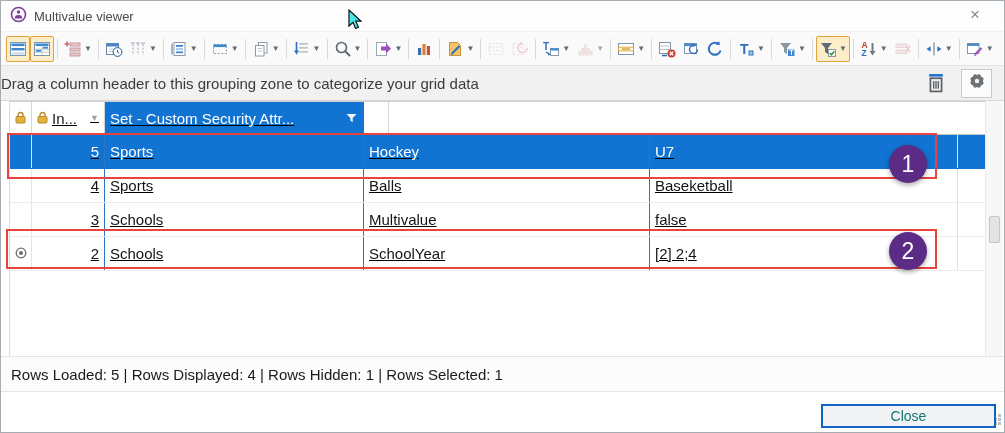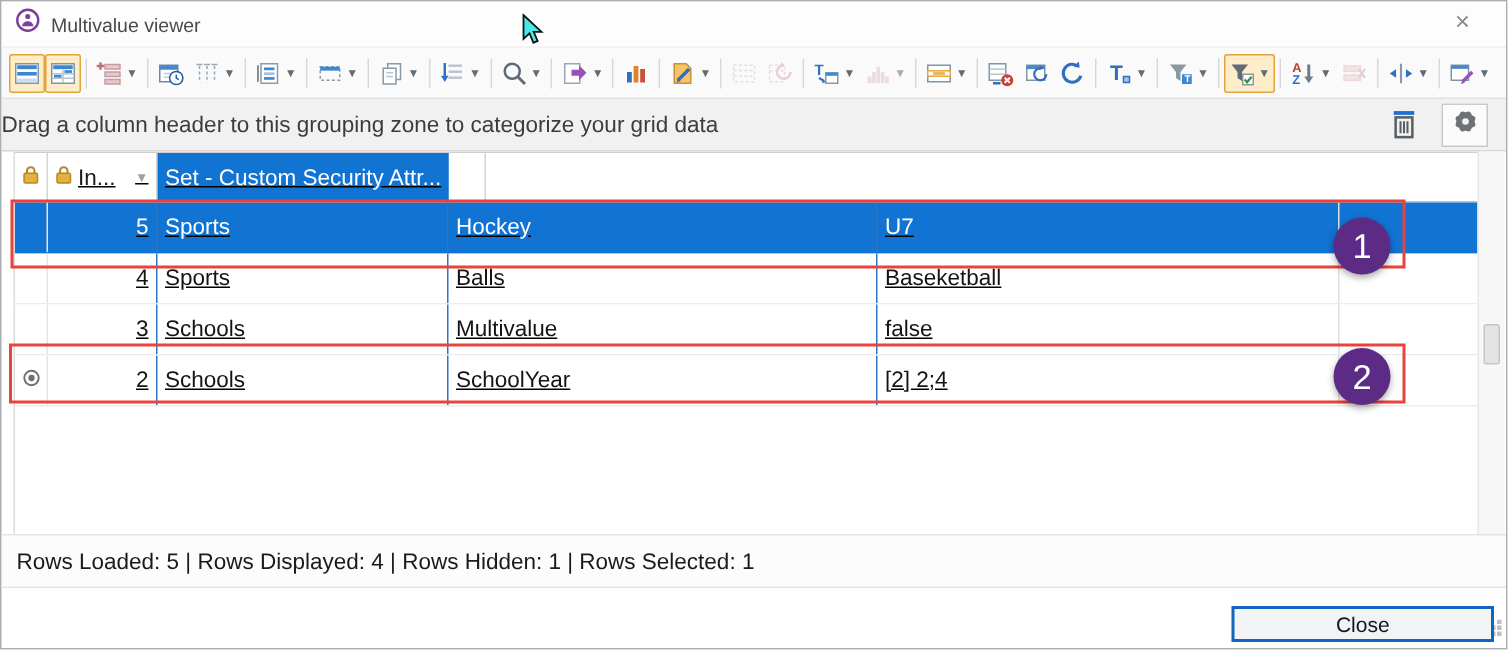--- a/index.html
+++ b/index.html
@@ -36,21 +36,21 @@
 
   
   .grid { position:absolute; left:8px; top:100px; width:976px; height:255px; background:#fff;
           border-left:1px solid #dcdcdc;text-decoration:underline; }
   .ghead { display:flex; height:34px; border-top:1px solid #cfcfcf; border-bottom:1px solid #c3c3c3;
            background:#fff; font-size:15px; color:#1a1a1a; }
   .hcell { display:flex; align-items:center; gap:4px; padding:0 5px;
            border-right:1px solid #d5d5d5; white-space:nowrap; overflow:hidden; flex:none; }
   .c0 { width:22px; justify-content:center; padding:0 2px; }
   .c1 { width:73px; }
-  .c2 { width:194px;gap:11px; }
+  .c2 { width:259px;gap:11px; }
   .c3 { width:286px; }
   .c4 { width:308px; }
   .cfill { width:25px; }
   .hcell.selcol { background:#1173d2; color:#fff; border-right-color:#1173d2; justify-content:space-between; }
   .hcaret { font-size:9px; color:#9aa2aa; margin-left:auto; }
 
   .grow { display:flex; height:34px; font-size:15px; color:#141414; background:#fff;
           border-bottom:1px solid #ececec; }
   .grow .cell { display:flex; align-items:center; padding:0 5px; white-space:nowrap; overflow:hidden; flex:none; }
   .grow .cell.c0 { justify-content:center; border-right:1px solid #e4e4e4; }
@@ -74,21 +74,21 @@
            color:#fff; display:flex; align-items:center; justify-content:center;
            font-size:23px; z-index:31; box-shadow:0 2px 5px rgba(0,0,0,.35); pointer-events:none; }
   .badge1 { left:888px; top:144px; }
   .badge2 { left:888px; top:231px; }
 
   
   .statusbar { position:absolute; left:0; top:355px; right:0; height:36px; background:#fcfcfc;
                border-top:1px solid #e4e4e4; border-bottom:1px solid #e4e4e4;
                display:flex; align-items:center; padding-left:10px; font-size:15px; color:#1a1a1a; }
   .close-btn { position:absolute; left:820px; top:403px; width:175px; height:24px;
-               border:2px solid #1065c0; background:#f2f3f4; font-size:14px; color:#0f172a;
+               border:2px solid #1065c0; background:#f2f3f4; font-size:14px; color:#0f766e;
                font-family:inherit; z-index:10; cursor:pointer; }
   .grip { position:absolute; right:2px; bottom:2px; }
   .cursor { position:absolute; left:347px; top:8px; z-index:40; pointer-events:none; }
 </style>
 </head>
 <body>
 
 <div class="window">
 
   <div class="titlebar">

